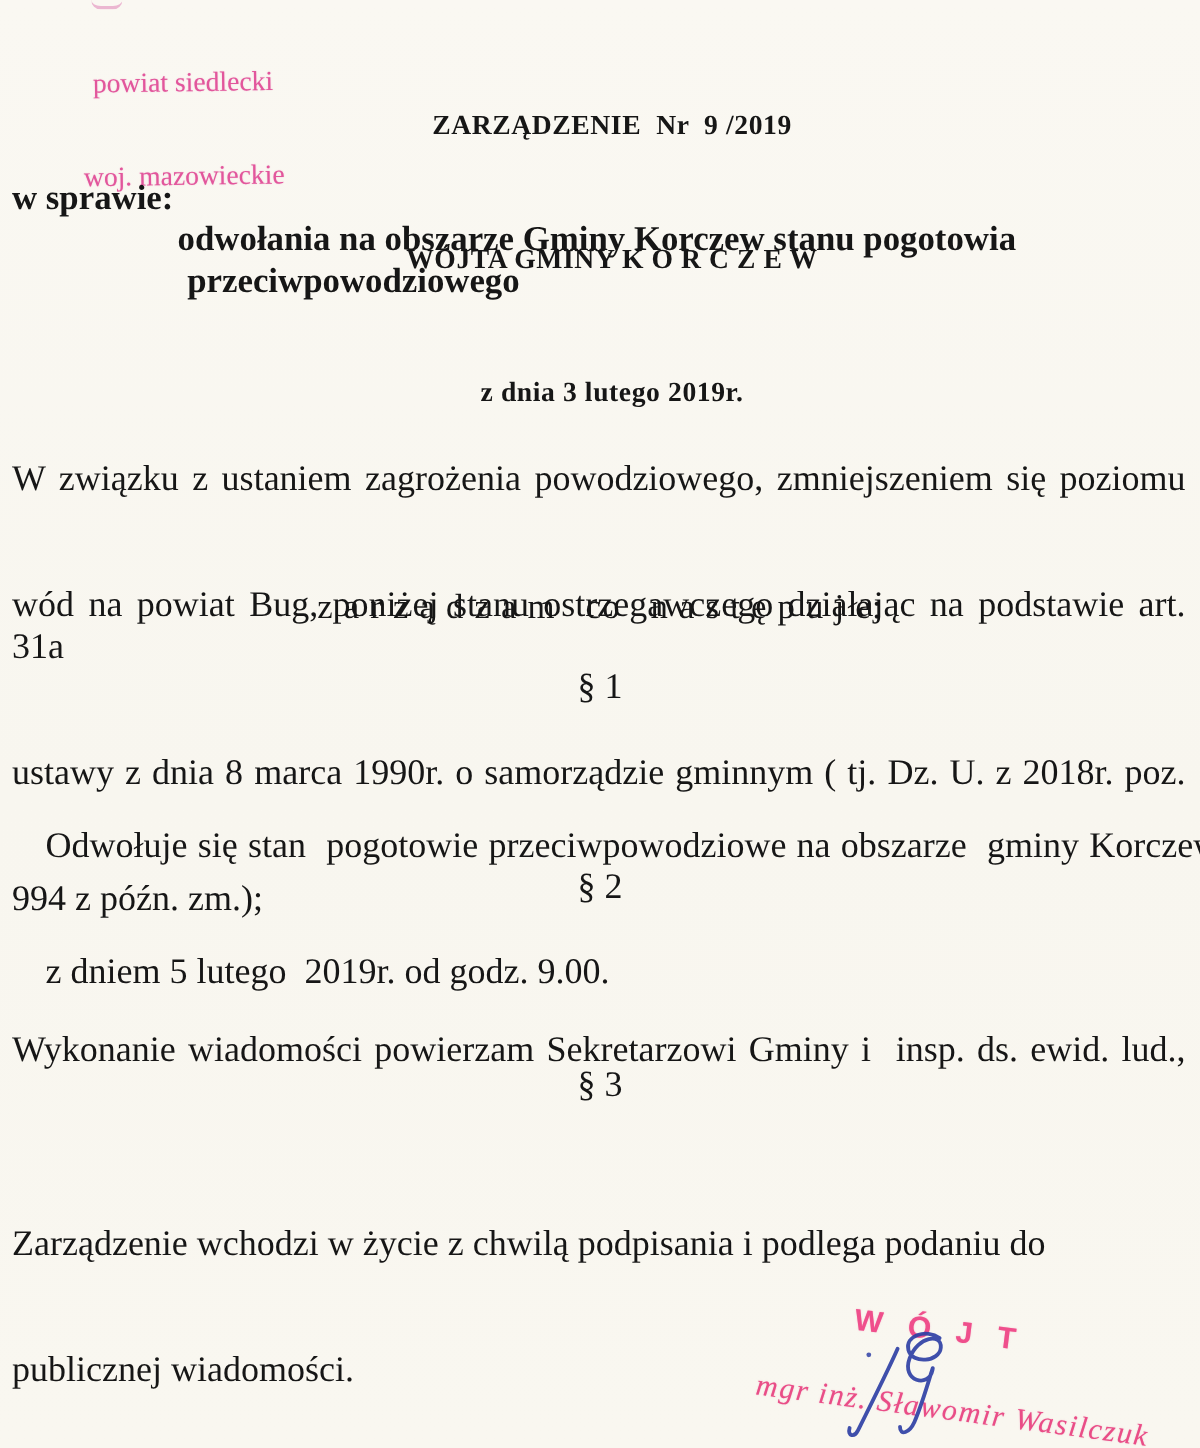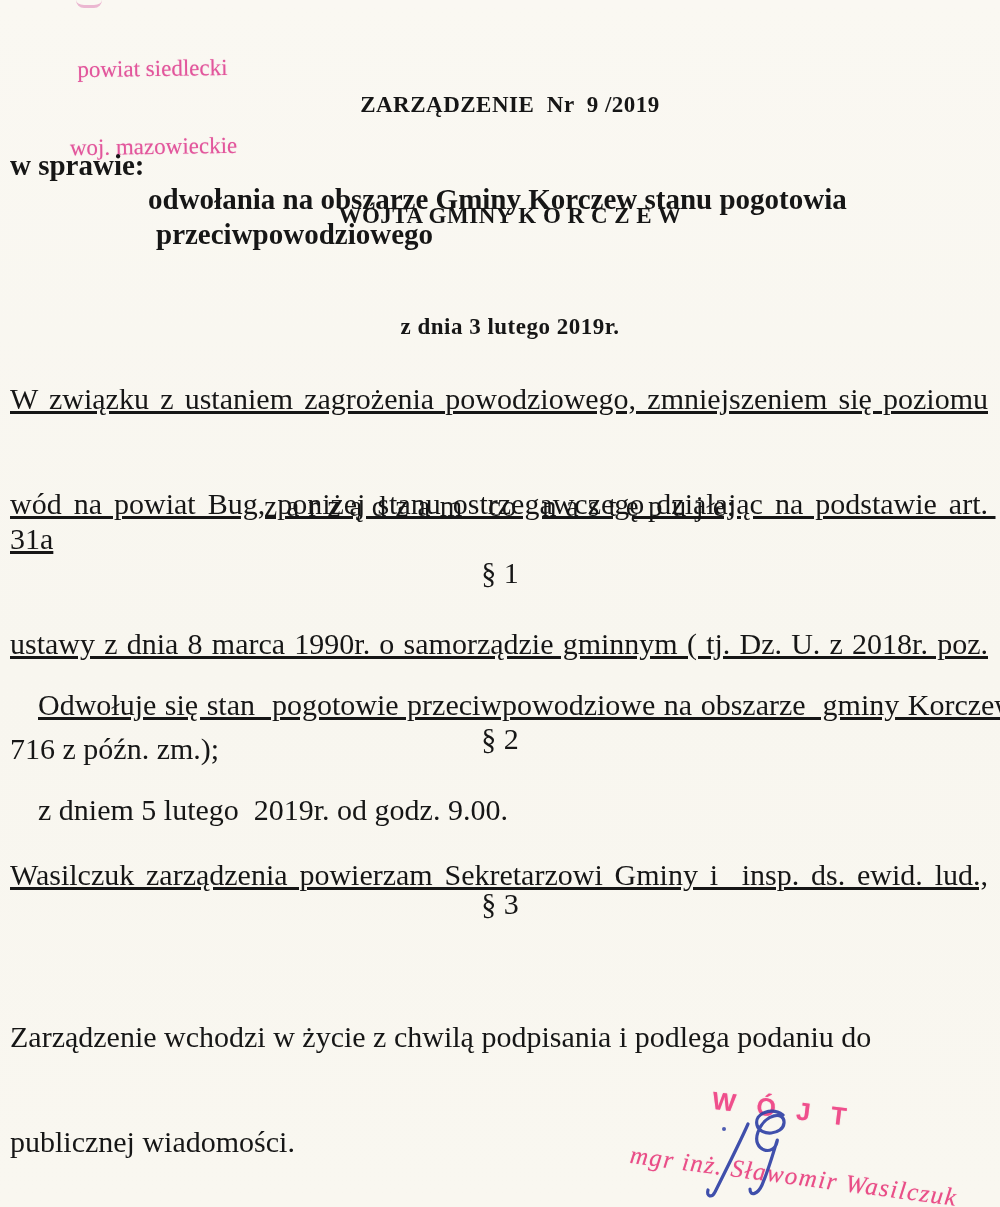--- a/index.html
+++ b/index.html
@@ -43,21 +43,21 @@
   }
 
   
   .subject-label { top: 149px; left: 10px; font-weight: bold; font-size: 29px; }
   .subject-l1   { top: 183px; left: 148px; font-weight: bold; font-size: 29px; }
   .subject-l2   { top: 218px; left: 156px; font-weight: bold; font-size: 29px; }
 
   
   .para { left: 10px; width: 978px; font-size: 30px; line-height: 35px; }
   .para .line { white-space: pre-wrap; }
-  .para .fill { text-align: justify; text-align-last: justify; text-decoration: underline; }
+  .para .fill { text-align: justify; text-align-last: justify; }
   .preamble { top: 311px; }
   .sec1 { top: 617px; margin-left: 28px; }
   .sec2 { top: 787px; }
   .sec3 { top: 949px; }
 
   .order-line {
     top: 490px; left: 0; width: 1000px;
     text-align: center;
     font-size: 29px;
     letter-spacing: 1px;
@@ -112,34 +112,34 @@
   </div>
 
   <div class="abs subject-label">w sprawie:</div>
   <div class="abs subject-l1">odwołania na obszarze Gminy Korczew stanu pogotowia</div>
   <div class="abs subject-l2">przeciwpowodziowego</div>
 
   <div class="abs para preamble">
     <div class="line fill">W związku z ustaniem zagrożenia powodziowego, zmniejszeniem się poziomu</div>
     <div class="line fill">wód na powiat Bug, poniżej stanu ostrzegawczego działając na podstawie art. 31a</div>
     <div class="line fill">ustawy z dnia 8 marca 1990r. o samorządzie gminnym ( tj. Dz. U. z 2018r. poz.</div>
-    <div class="line">716 z późn. zm.);</div>
+    <div class="line">994 z późn. zm.);</div>
   </div>
 
   <div class="abs order-line">z a r z ą d z a m   co   n a s t ę p u j e:</div>
 
   <div class="abs mark mark1">§ 1</div>
   <div class="abs para sec1">
     <div class="line fill">Odwołuje się stan  pogotowie przeciwpowodziowe na obszarze  gminy Korczew</div>
     <div class="line">z dniem 5 lutego  2019r. od godz. 9.00.</div>
   </div>
 
   <div class="abs mark mark2">§ 2</div>
   <div class="abs para sec2">
-    <div class="line fill">Wasilczuk zarządzenia powierzam Sekretarzowi Gminy i  insp. ds. ewid. lud.,</div>
+    <div class="line fill">Wykonanie wiadomości powierzam Sekretarzowi Gminy i  insp. ds. ewid. lud.,</div>
   </div>
 
   <div class="abs mark mark3">§ 3</div>
   <div class="abs para sec3">
     <div class="line">Zarządzenie wchodzi w życie z chwilą podpisania i podlega podaniu do</div>
     <div class="line">publicznej wiadomości.</div>
   </div>
 
   <div class="abs wojt-stamp">W Ó J T</div>
 

